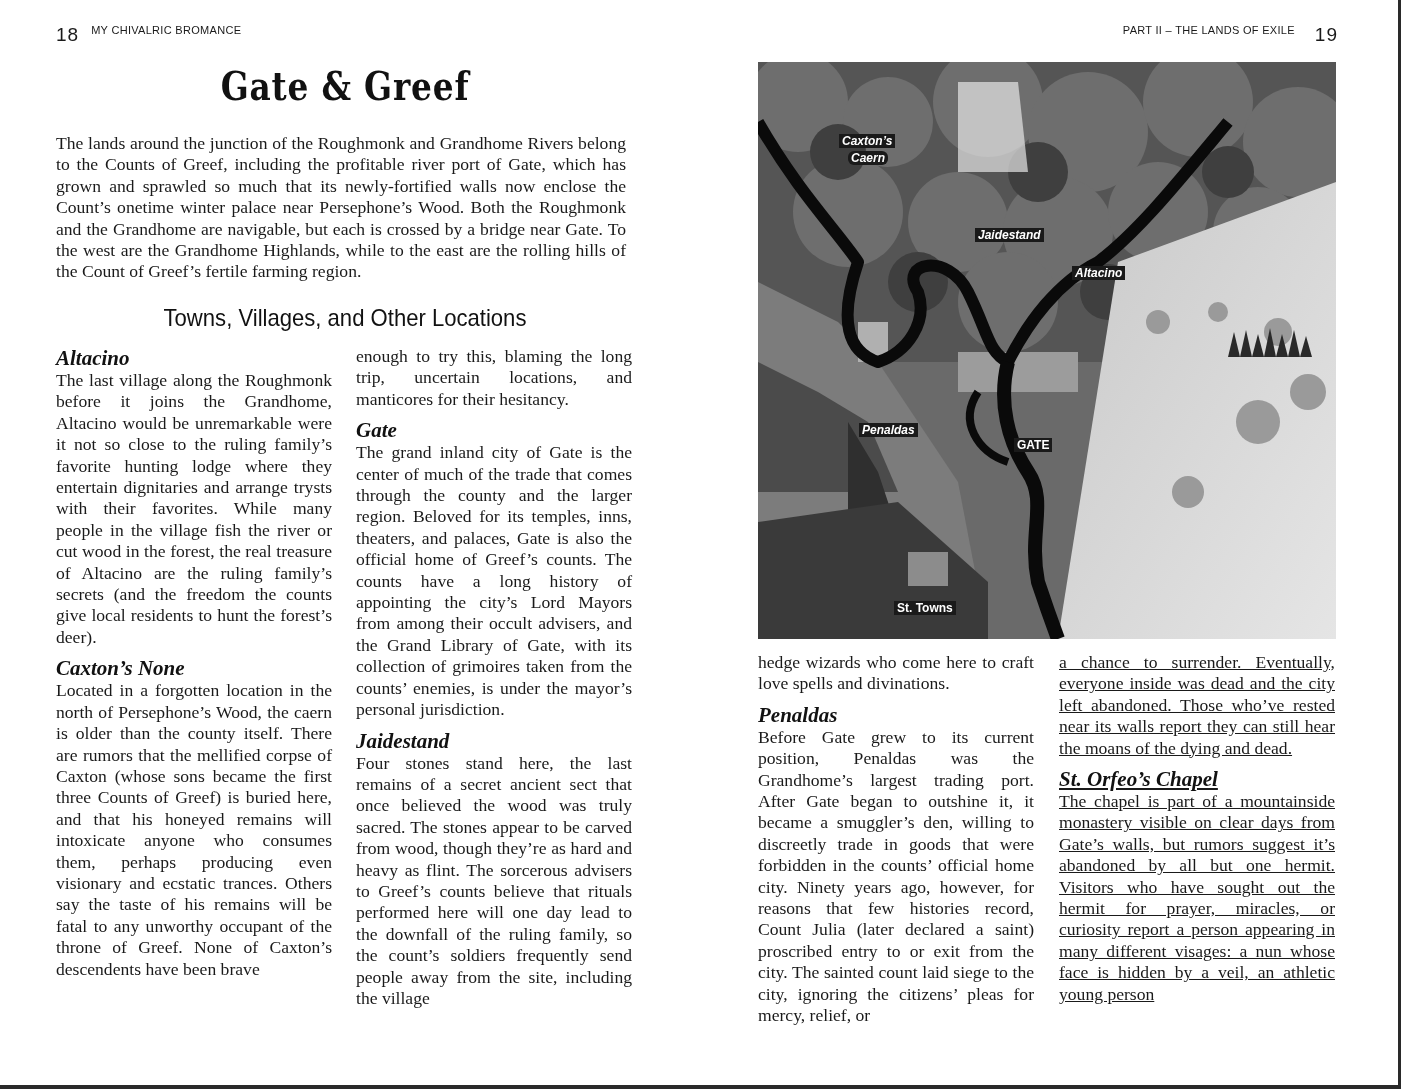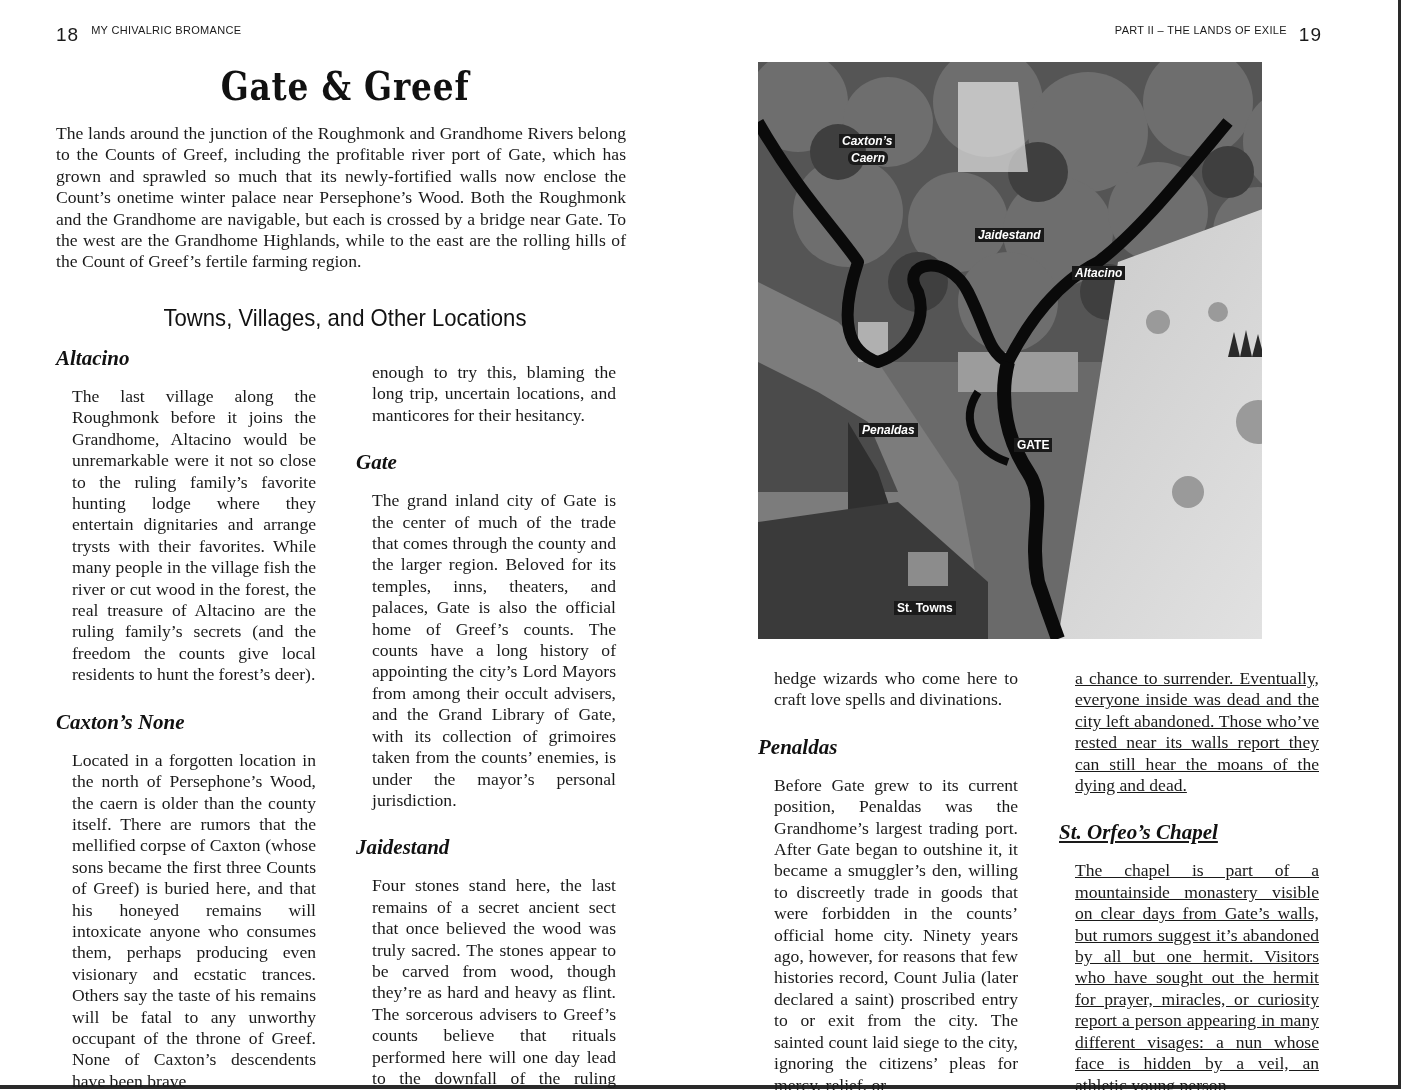--- a/index.html
+++ b/index.html
@@ -11,54 +11,54 @@
   .spread-frame {
     position:absolute; left:0; top:0; width:1398px; height:1085px;
     border-right:3px solid #2a2a2a; border-bottom:4px solid #2a2a2a;
     box-sizing:content-box;
   }
   .runhead { position:absolute; top:24px; display:flex; align-items:flex-start; }
   .runhead .pnum { font-family:"Liberation Sans", sans-serif; font-size:19px; color:#1a1a1a; letter-spacing:1px; }
   .runhead .rtitle { font-family:"Liberation Sans", sans-serif; font-size:11px; color:#1a1a1a; letter-spacing:0.3px; }
   .runhead.left { left:56px; }
   .runhead.left .rtitle { margin-left:12px; }
-  .runhead.right { right:80px; }
+  .runhead.right { right:64px;gap:8px; }
   .runhead.right .rtitle { margin-right:12px; }
 
   .chapter-title {
     position:absolute; left:56px; width:578px; top:62px; text-align:center;
     font-family:"DejaVu Serif", serif; font-weight:bold; font-size:40px;
     letter-spacing:1px; color:#111; transform:scaleX(0.82); transform-origin:center;
   }
   .intro {
-    position:absolute; left:56px; top:123px; width:570px;
+    position:absolute; left:56px; top:133px; width:570px;
     font-size:17.6px; line-height:21.4px; text-align:justify; hyphens:manual;font-family:Liberation Serif, serif;
   }
   .section-title {
     position:absolute; left:56px; width:578px; top:304px; text-align:center;
     font-family:"Liberation Sans", sans-serif; font-size:24px; font-weight:normal;
     transform:scaleX(0.92); transform-origin:center; color:#111;
   }
   .col {
     position:absolute; width:276px;
     font-size:17.6px; line-height:21.4px; text-align:justify;
   }
-  .col p { margin:16px; }
+  .col p { margin:0; }
   .col h3 {
     margin:0; font-family:"Liberation Serif", serif; font-style:italic; font-weight:bold;
     font-size:21px; line-height:24px; color:#111;
   }
   .col .gap { height:8px; }
   #col1 { left:56px; top:346px; }
   #col2 { left:356px; top:346px; }
   #col3 { left:758px; top:652px; width:276px; }
   #col4 { left:1059px; top:652px; width:276px;text-decoration:underline; }
 
   .map {
-    position:absolute; left:758px; top:62px; width:504px; height:577px; overflow:hidden;
+    position:absolute; left:758px; top:62px; width:578px; height:577px; overflow:hidden;
     background:#6a6a6a;
   }
   .map svg { display:block; }
   .map-label {
     position:absolute; background:#1a1a1a; color:#fff;
     font-family:"Liberation Sans", sans-serif; font-style:italic; font-weight:bold;
     font-size:12px; line-height:14px; padding:0 3px; white-space:nowrap;
   }
   .map-label.upright { font-style:normal; }
 </style>

